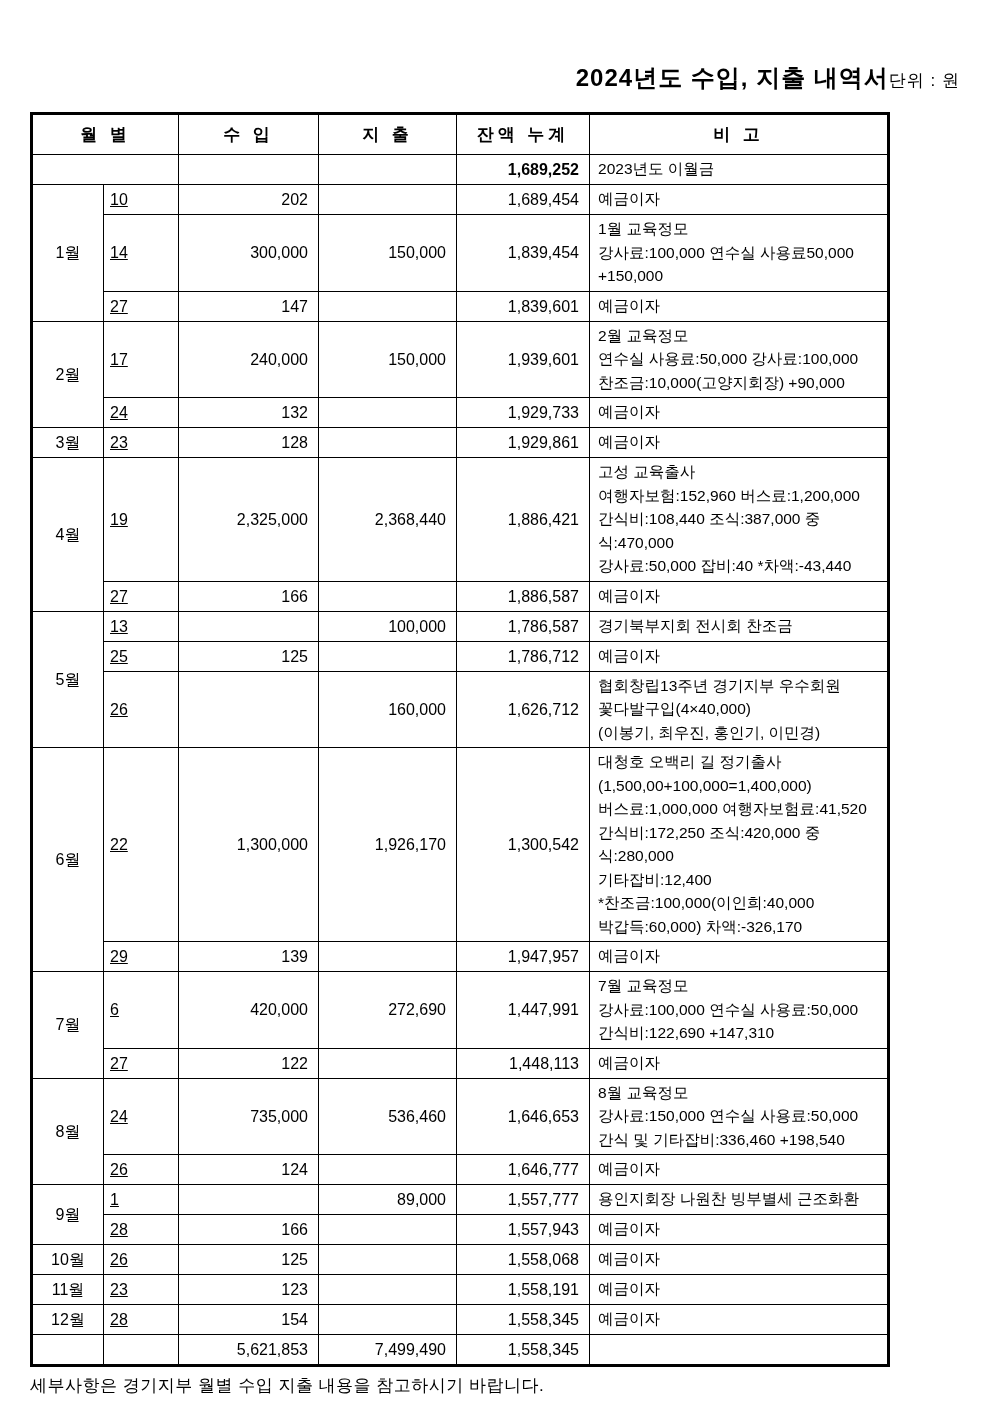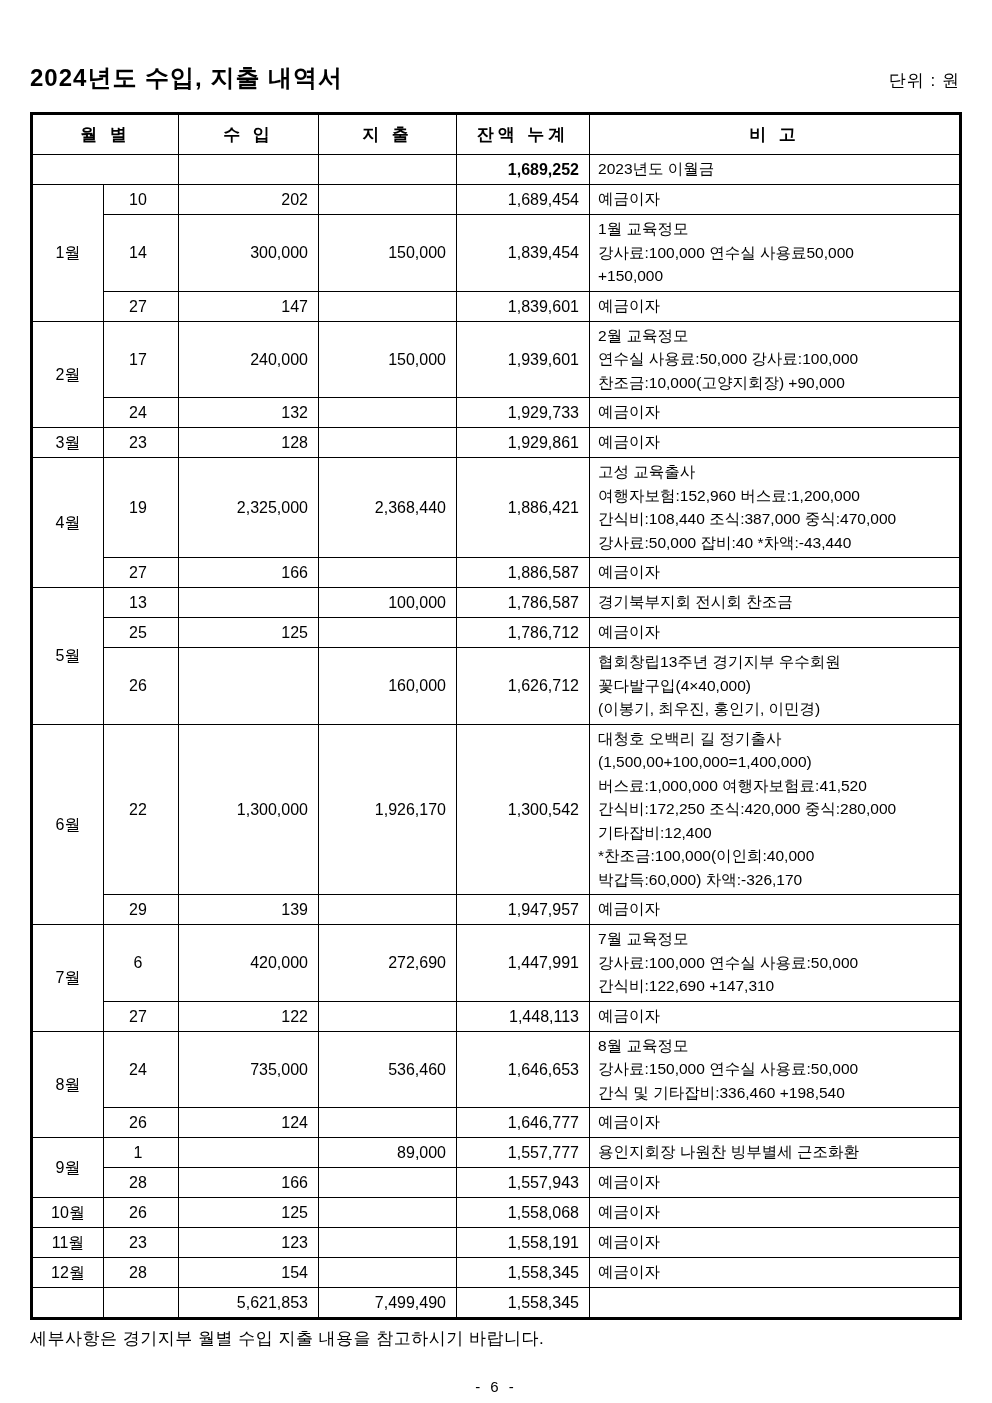--- a/index.html
+++ b/index.html
@@ -4,38 +4,38 @@
 <style>
   * { margin: 0; padding: 0; box-sizing: border-box; }
   html, body { background: #ffffff; }
   body {
     width: 992px; height: 1403px;
     font-family: "Liberation Sans", "DejaVu Sans", sans-serif;
     color: #000;
   }
   .page { padding: 0 30px; }
   .titlebar {
-    display: flex; justify-content: space-between; align-items: flex-end;
-    margin-top: 62px; margin-bottom: 18px; gap: 24px;
+    display: flex; justify-content: flex-end; align-items: flex-end;
+    margin-top: 62px; margin-bottom: 18px;
   }
   .doc-title { font-size: 24px; font-weight: bold; letter-spacing: 1px; }
   .unit-label { font-size: 17px; padding-right: 2px; padding-bottom: 2px; letter-spacing: 1px; }
 
   table.ledger {
-    width: 932px; border-collapse: collapse; table-layout: fixed;
+    width: 860px; border-collapse: collapse; table-layout: fixed;
     border: 3px solid #000;
   }
   .ledger th, .ledger td { border: 1.5px solid #000; vertical-align: middle; }
   .ledger th {
     font-size: 17px; font-weight: bold; letter-spacing: 4px;
     padding: 8px 2px; text-align: center;
   }
   .ledger td { font-size: 16px; line-height: 23px; padding: 3px 6px; height: 29px; }
   td.month { text-align: center; letter-spacing: 0; }
-  td.day   { text-align: center; padding-right: 12px; }
+  td.day   { text-align: left; padding-right: 12px; text-decoration: underline; }
   td.amt   { text-align: right; padding-right: 10px; }
   td.note  { text-align: left; padding-left: 8px; font-size: 15.5px;
              white-space: pre-line; line-height: 23.5px; padding-top: 2px; padding-bottom: 3px; }
   td.bold  { font-weight: bold; }
 
   .footnote { font-size: 17px; margin-top: 7px; letter-spacing: 0.5px; }
   .pagenum  { text-align: center; font-size: 15px; margin-top: 28px; letter-spacing: 3px; }
 </style>
 </head>
 <body>

